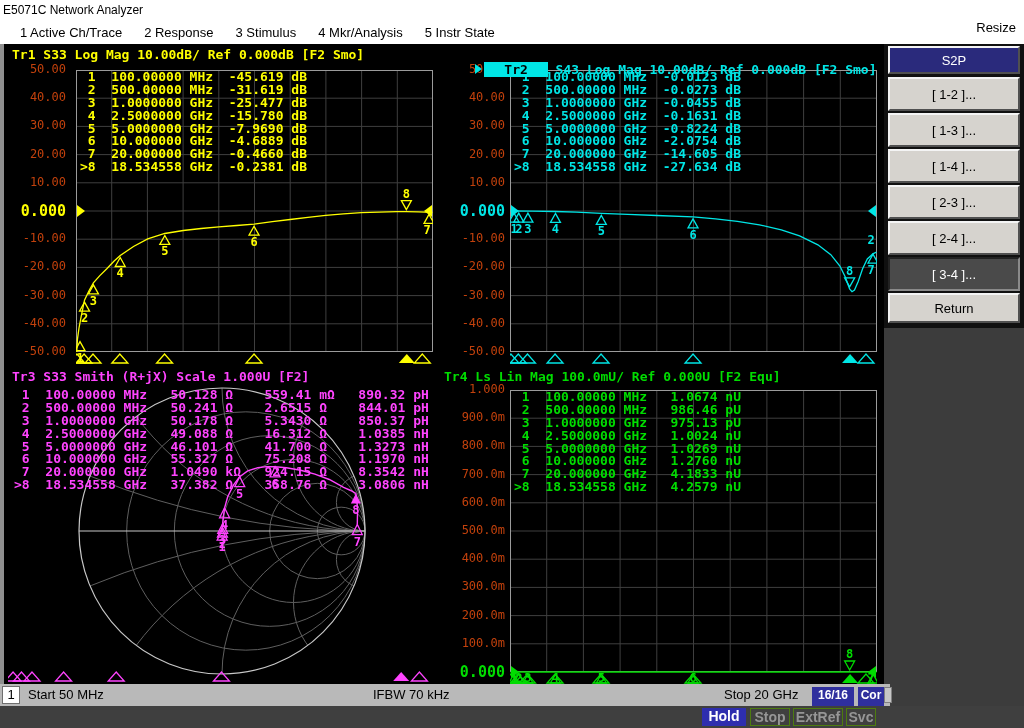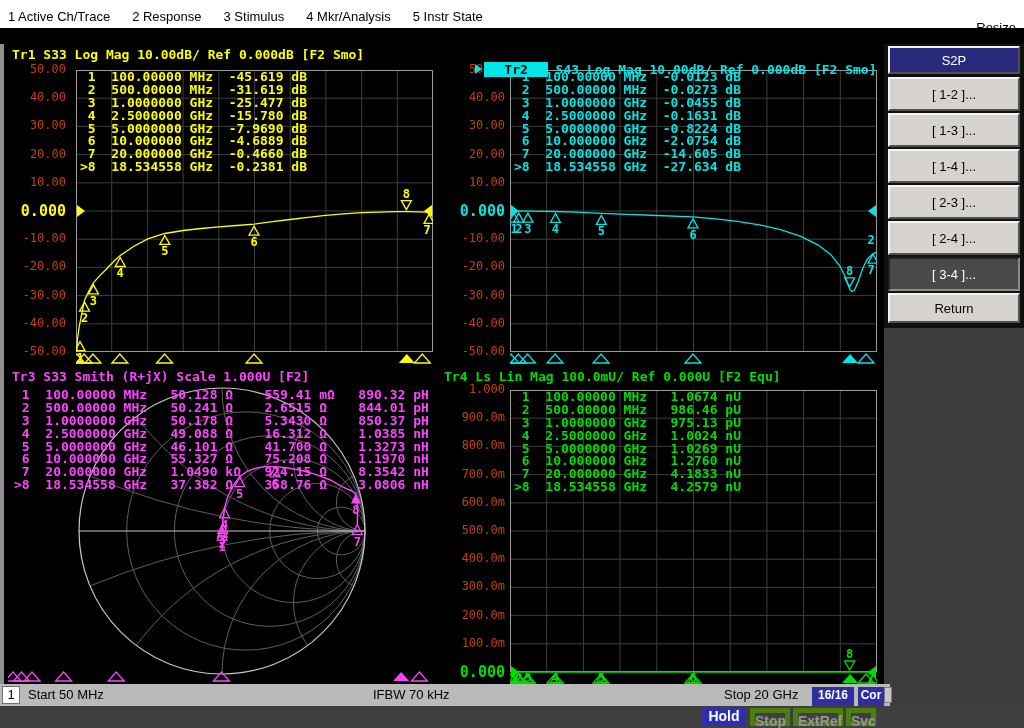--- a/index.html
+++ b/index.html
@@ -1,21 +1,21 @@
 <!DOCTYPE html>
 <html><head>
 <meta charset="utf-8">
 <style>
   html,body{margin:0;padding:0;background:#000;}
   #screen{position:relative;width:1024px;height:728px;background:#000;overflow:hidden;
           font-family:"DejaVu Sans Mono",monospace;}
   .titlebar{position:absolute;left:0;top:0;width:1024px;height:20px;background:#ffffff;
             color:#000;font:12px "Liberation Sans",sans-serif;line-height:20px;padding-left:3px;box-sizing:border-box;}
-  .menubar{position:absolute;left:0;top:4px;width:1024px;height:24px;background:#ffffff;
-           display:flex;align-items:center;gap:22px;padding-left:8px;box-sizing:border-box;
+  .menubar{position:absolute;left:0;top:20px;width:1024px;height:24px;background:#ffffff;
+           display:flex;align-items:center;gap:22px;padding-left:20px;box-sizing:border-box;
            font:13px "Liberation Sans",sans-serif;color:#000;}
   .menubar .mitem{white-space:nowrap;cursor:default;}
   .resize{position:absolute;right:8px;top:20px;height:24px;line-height:24px;
           font:13px "Liberation Sans",sans-serif;color:#000;}
   .mainarea{position:absolute;left:0;top:44px;width:1024px;height:662px;background:#000;}
   .edgestrip{position:absolute;left:0;top:44px;width:4px;height:662px;background:#8f8f8f;}
   .sidebar{position:absolute;left:884px;top:44px;width:140px;height:662px;background:#101010;}
   .sidebar .lowerpanel{position:absolute;left:0;top:284px;width:140px;height:378px;background:#3c3c3c;}
   .skey{position:absolute;left:4px;width:132px;background:#d6d3ce;color:#000;
         font:13px "Liberation Sans",sans-serif;display:flex;align-items:center;justify-content:center;
@@ -42,21 +42,21 @@
   .sb-ifbw{position:absolute;left:373px;top:3px;}
   .sb-stop{position:absolute;left:724px;top:3px;}
   .badge{position:absolute;top:3px;height:24px;background:#2f2f9e;color:#fff;
          font:bold 12px "Liberation Sans",sans-serif;text-align:center;line-height:16px;}
   .sb-cell{position:absolute;left:884px;top:3px;width:8px;height:16px;background:#c6c6c6;
            border:1px solid #808080;box-sizing:border-box;}
   .bottombar{position:absolute;left:0;top:706px;width:1024px;height:22px;background:#3f3f3f;z-index:9;}
   .bb-seg{position:absolute;top:2px;height:18px;box-sizing:border-box;text-align:center;
           font:bold 14px "Liberation Sans",sans-serif;line-height:17px;}
   .bb-hold{left:702px;width:44px;background:#2e2eae;color:#ffffff;}
-  .bb-dim{border:5px solid #4d7c0f;color:#969696;}
+  .bb-dim{border:1px solid #4d7c0f;color:#969696;}
   .bb-stop{left:750px;width:40px;}
   .bb-extref{left:793px;width:50px;}
   .bb-svc{left:846px;width:30px;}
   .bb-time{position:absolute;left:879px;top:1px;width:139px;height:20px;background:#353535;
            border-top:1px solid #161616;border-left:1px solid #161616;border-bottom:1px solid #6e6e6e;border-right:1px solid #6e6e6e;
            box-sizing:border-box;color:#ffffff;font:15px "Liberation Sans",sans-serif;text-align:center;line-height:18px;margin-top:32px;}
 </style>
 </head>
 <body>
 

